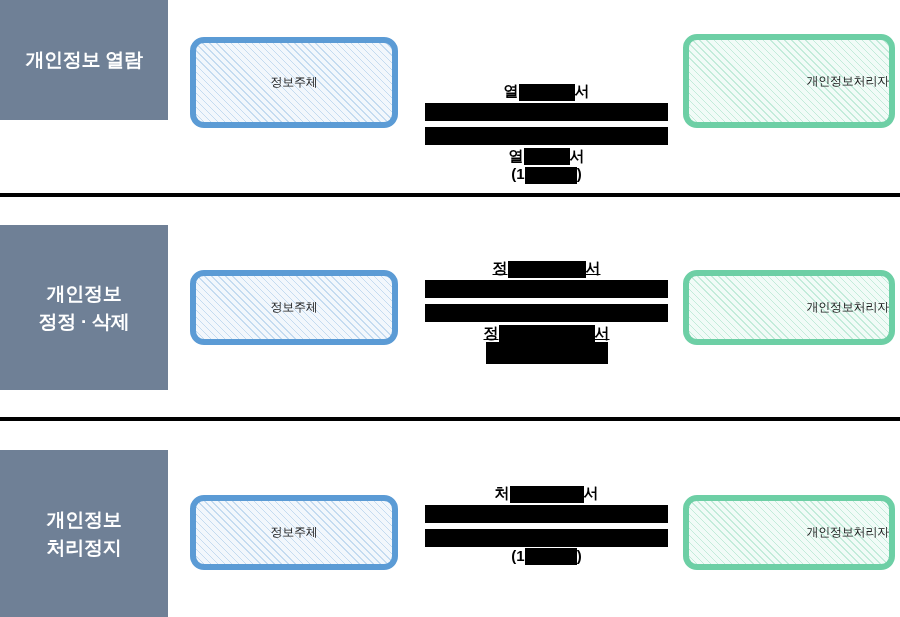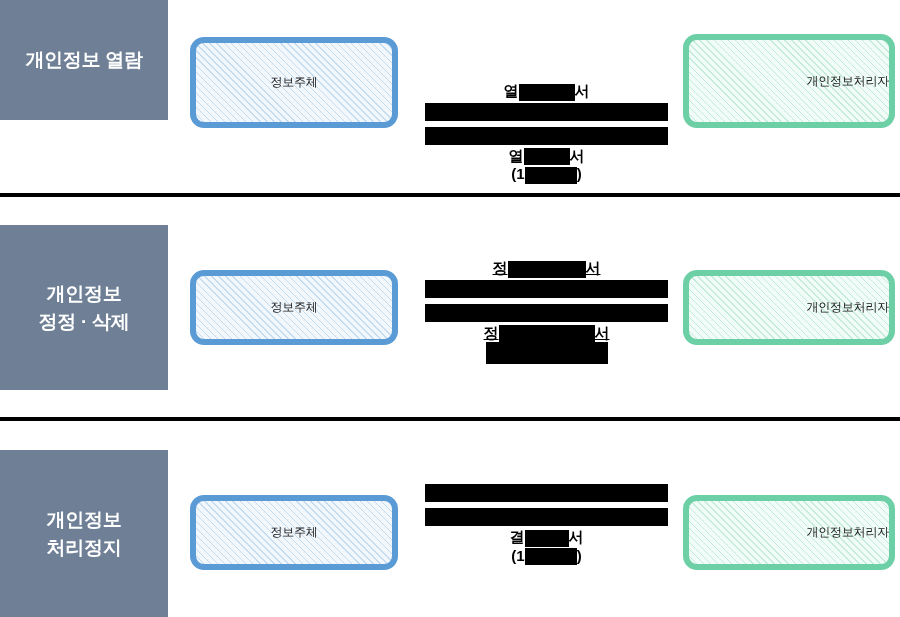--- a/index.html
+++ b/index.html
@@ -242,27 +242,27 @@
       <div class="cat-label">개인정보
 처리정지</div>
     </div>
 
     <div class="party-box party-subject">
       <span class="party-label">정보주체</span>
     </div>
 
     <div class="flow">
 
+      <div class="flow-caption caption-top">
+        <span>처</span><span class="redact-inline" style="width:74px;height:17px;"></span><span>서</span>
+      </div>
 
       <div class="arrow-bar"></div>
       <div class="arrow-bar second"></div>
 
-      <div class="flow-caption caption-bottom">
-        <span>결</span><span class="redact-inline" style="width:44px;height:17px;"></span><span>서</span>
-      </div>
 
       <div class="flow-caption">
         <span>(1</span><span class="redact-inline" style="width:52px;height:17px;"></span><span>)</span>
       </div>
 
     </div>
 
     <div class="party-box party-controller">
       <span class="party-label">개인정보처리자</span>
     </div>

